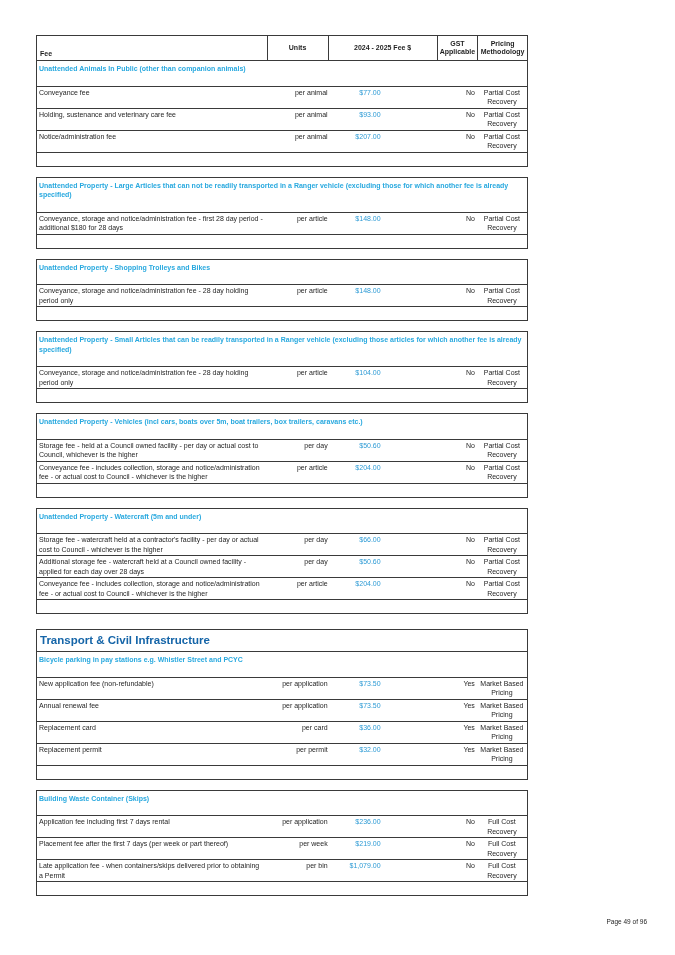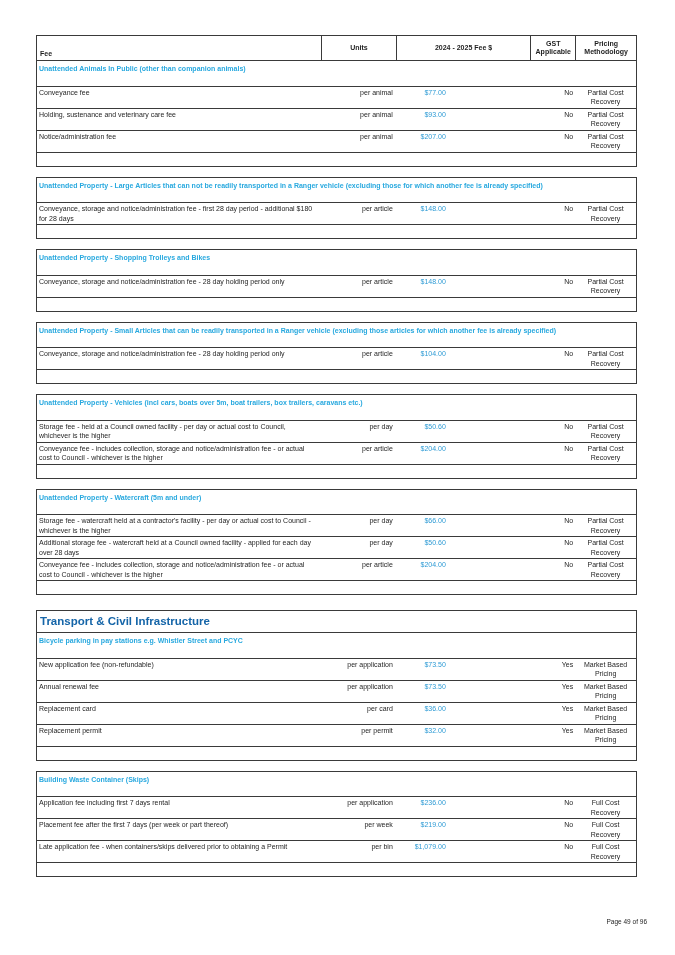--- a/index.html
+++ b/index.html
@@ -7,21 +7,21 @@
     width: 675px; height: 955px;
     background: #ffffff;
     position: relative;
     font-family: "Liberation Sans", sans-serif;
     color: #1f1f1f;
     overflow: hidden;
   }
   .content {
     position: absolute;
     left: 36px; top: 35px;
-    width: 601px;
+    width: 492px;
   }
   * { box-sizing: border-box; }
 
   
   .header-block {
     display: flex;
     border: 1px solid #3a3a3a;
     height: 26px;
     font-size: 7px;
     font-weight: bold;

